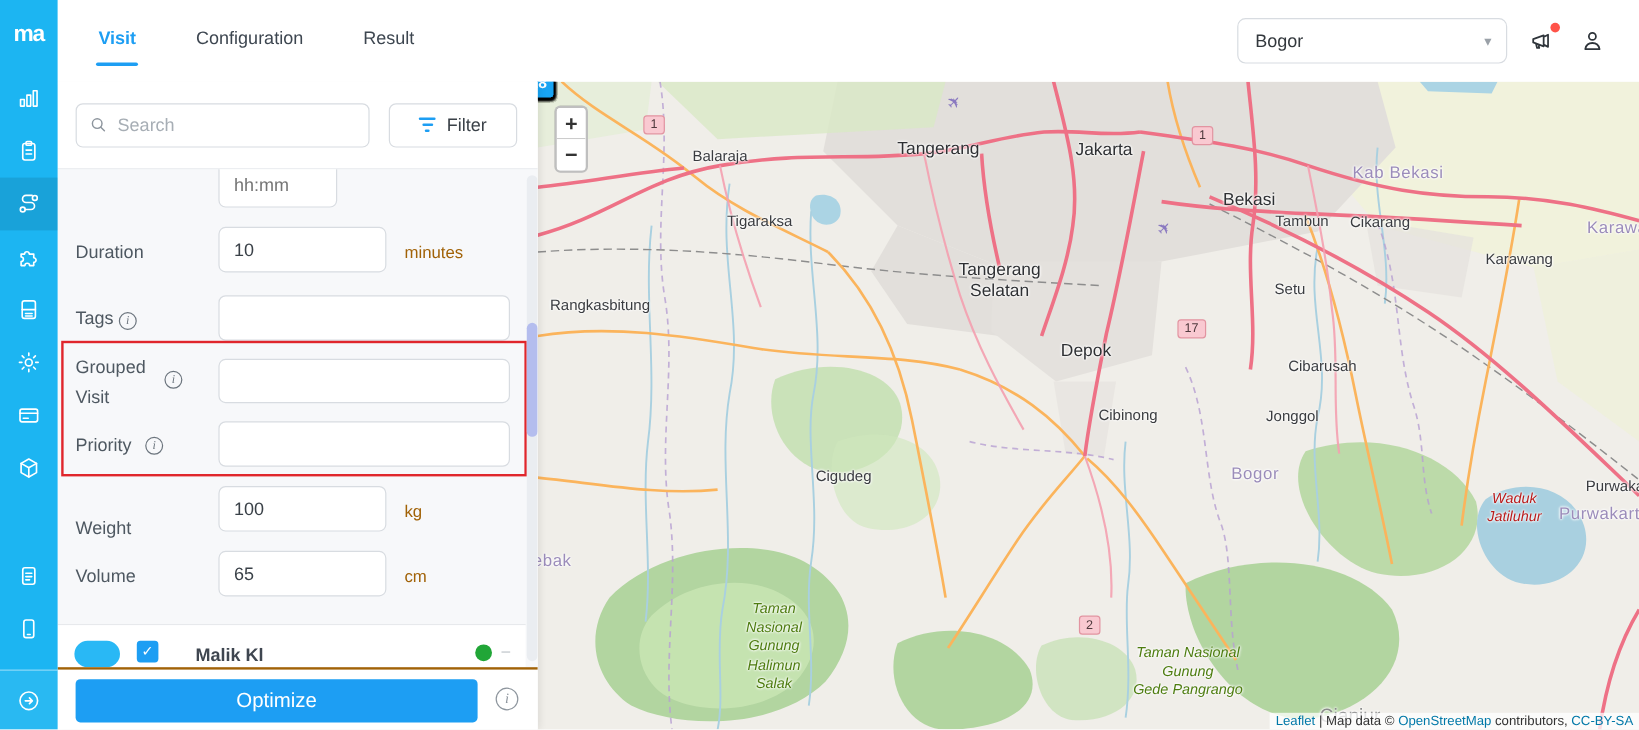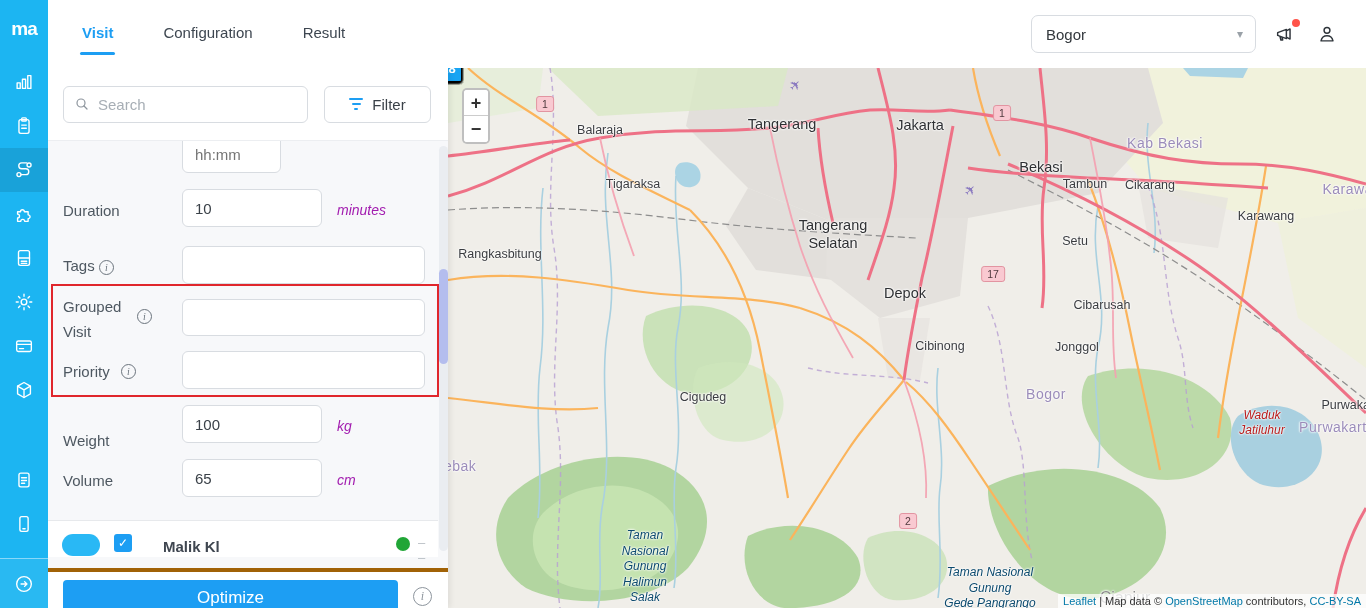--- a/index.html
+++ b/index.html
@@ -41,50 +41,50 @@
   .search-box input { border:none; outline:none; flex:1; font-size:15px; font-family:inherit; color:#333; background:transparent; }
   .search-box input::placeholder { color:#a7aeb5; }
   .filter-btn { width:111px; height:37px; border:1px solid #d8dce1; border-radius:6px; background:#fff; display:flex; align-items:center; justify-content:center; gap:9px; font-size:15px; color:#3a4148; cursor:pointer; font-family:inherit; }
   .filter-icon { display:flex; flex-direction:column; gap:3px; align-items:center; }
   .filter-icon span { height:2px; border-radius:1px; background:#1d9ef3; display:block; }
   .filter-icon .f1{width:14px;} .filter-icon .f2{width:9px;} .filter-icon .f3{width:4px;}
 
   .panel-body { position:relative; flex:1; background:#f7f8fa; border-top:1px solid #eceef1; overflow:hidden; }
   .f-label { position:absolute; font-size:15px; color:#4e5861; }
   .f-input { position:absolute; background:#fff; border:1px solid #d8dce1; border-radius:6px; font-size:15px; color:#3a4148; padding:0 12px; font-family:inherit; outline:none; }
-  .f-suffix { position:absolute; font-size:14px; color:#a21caf;font-style:italic; }
+  .f-suffix { position:absolute; font-size:14px; color:#a16207; }
   .info-i { display:inline-flex; width:15px; height:15px; border:1px solid #6b747d; border-radius:50%; color:#6b747d; font-size:10px; font-style:italic; align-items:center; justify-content:center; font-family:"Liberation Serif", serif; }
   .info-abs { position:absolute; }
   .highlight-box { position:absolute; border:2px solid #e0262c; left:3px; top:143px; width:388px; height:113px; pointer-events:none; }
   .body-divider { position:absolute; left:0; right:10px; top:379px; height:1px; background:#e7e9ec; }
   .list-row { position:absolute; left:0; right:10px; top:380px; height:36px; background:#fff; }
   .row-toggle { position:absolute; left:14px; top:13px; width:38px; height:22px; border-radius:11px; background:#29b8f5; }
   .row-check { position:absolute; left:66px; top:13px; width:18px; height:18px; border-radius:3px; background:#1d9ef3; color:#fff; font-size:12px; display:flex; align-items:center; justify-content:center; }
   .row-title { position:absolute; left:115px; top:17px; font-size:15px; font-weight:700; color:#3f4650; }
   .row-status { position:absolute; left:348px; top:16px; width:14px; height:14px; border-radius:50%; background:#21a637; }
   .row-dots { position:absolute; left:370px; top:14px; color:#b9bfc5; font-size:13px; letter-spacing:2px; }
 
   .v-scroll-track { position:absolute; right:0px; top:5px; width:9px; height:405px; border-radius:5px; background:#eaedf1; }
   .v-scroll-thumb { position:absolute; left:0; top:123px; width:9px; height:95px; border-radius:5px; background:#b4bdee; }
 
-  .panel-footer { height:40px; background:#fff; border-top:4px solid #a16207; position:relative; display:flex; align-items:center; }
+  .panel-footer { height:52px; background:#fff; border-top:2px solid #a16207; position:relative; display:flex; align-items:center; }
   .optimize-btn { position:absolute; left:15px; top:8px; width:335px; height:36px; background:#1d9ef3; color:#fff; border:none; border-radius:4px; font-size:17px; font-family:inherit; cursor:pointer; }
   .footer-info { position:absolute; left:365px; top:15px; width:19px; height:19px; border:1px solid #8d959d; border-radius:50%; color:#8d959d; font-size:12px; font-style:italic; display:flex; align-items:center; justify-content:center; font-family:"Liberation Serif", serif; }
 
   
   .map { position:relative; flex:1; overflow:hidden; background:#f0eee9; }
   .map svg.base { position:absolute; inset:0; }
   .zoom-ctl { position:absolute; left:14px; top:20px; width:28px; border:2px solid rgba(0,0,0,0.25); border-radius:5px; overflow:hidden; background:#fff; z-index:40; }
   .zoom-ctl button { display:block; width:100%; height:26px; background:#fff; border:none; font-size:18px; font-weight:700; color:#333; cursor:pointer; line-height:24px; }
   .zoom-ctl button:first-child { border-bottom:1px solid #ccc; }
 
   .map-label { position:absolute; transform:translate(-50%,-50%); white-space:pre-line; text-align:center; pointer-events:none; text-shadow:0 0 2px #fff,0 0 2px #fff,0 0 3px #fff; font-size:12.5px; color:#3a3c40; line-height:1.25; }
   .map-label.city { font-size:14.5px; color:#2e3033; }
   .map-label.region { font-size:14px; color:#9b8cba; letter-spacing:0.5px; }
-  .map-label.park { font-size:12px; font-style:italic; color:#0c4a6e; line-height:1.3;margin-top:28px; }
+  .map-label.park { font-size:12px; font-style:italic; color:#4d7c0f; line-height:1.3; }
   .map-label.water { font-size:12px; font-style:italic; color:#b91c1c; }
   .map-label.muted { font-size:16px; color:#8a8a8a; }
 
   .shield { position:absolute; transform:translate(-50%,-50%); background:#f9c9d1; border:1px solid #e294a1; border-radius:3px; font-size:10.5px; color:#503a3e; padding:1px 5px; pointer-events:none; }
   .plane { position:absolute; transform:translate(-50%,-50%) rotate(-45deg); color:#8a79c0; font-size:14px; pointer-events:none; }
 
   .marker { position:absolute; width:25px; height:25px; margin-left:-12px; margin-top:-12px; background:#18a4f3; border-radius:2px; color:#fff; font-size:13px; font-weight:700; display:flex; align-items:center; justify-content:center; box-shadow:0 1px 3px rgba(0,0,0,0.35); cursor:pointer; }
 
   .attribution { position:absolute; right:0; bottom:0; background:rgba(255,255,255,0.75); font-size:11px; color:#333; padding:1px 5px; z-index:40; }
   .attribution a { color:#0078a8; text-decoration:none; }

